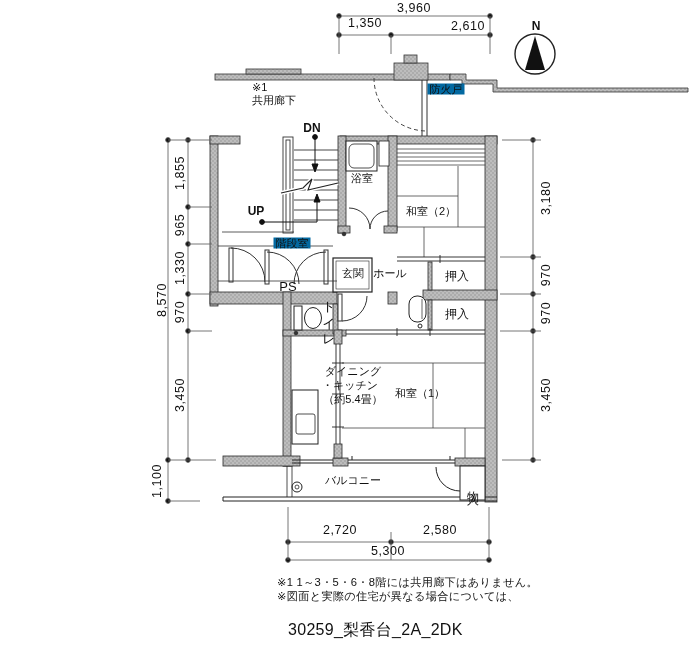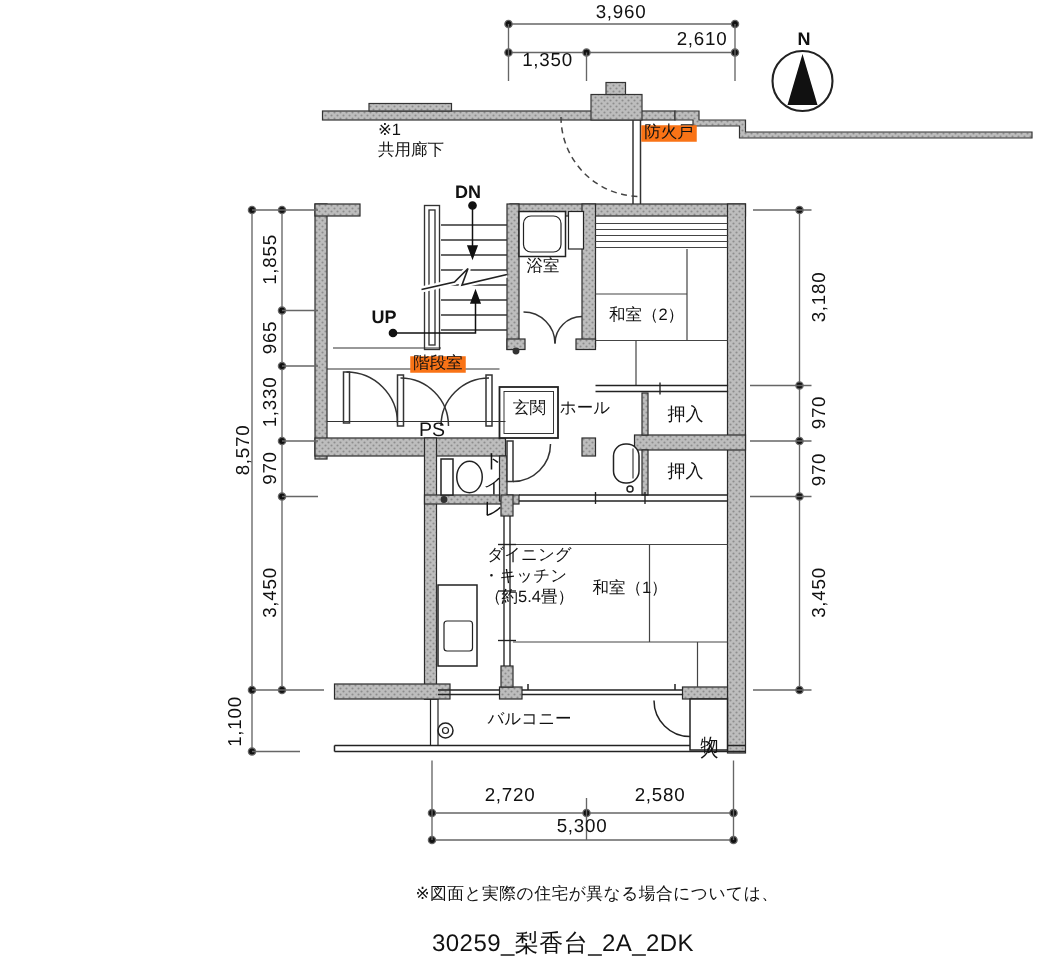--- a/index.html
+++ b/index.html
@@ -1,21 +1,21 @@
 <!DOCTYPE html>
 <html><head>
 <meta charset="utf-8">
 <style>
   html,body{margin:0;padding:0;background:#fff;}
   #plan{position:relative;width:700px;height:650px;background:#ffffff;overflow:hidden;
         font-family:"Liberation Sans","DejaVu Sans",sans-serif;}
   #plan svg{position:absolute;left:0;top:0;}
   .lbl{position:absolute;color:#111;white-space:nowrap;transform:translate(-50%,-50%);line-height:1;}
   .rm{font-size:11px;}
-  .rm.bgw{background:#f97316;padding:0 2px;}
+  .rm.bgw{background:#0369a1;padding:0 2px;}
   .dim{font-size:12.5px;letter-spacing:.5px;}
   .rot{transform:translate(-50%,-50%) rotate(-90deg);}
   .vert{writing-mode:vertical-rl;text-orientation:upright;letter-spacing:2px;line-height:1;}
   .la{transform:none;}
   .note{font-size:11.2px;color:#111;letter-spacing:.3px;}
   .small{font-size:13px;}
   .mid{font-size:12px;}
   .big{font-size:12px;font-weight:bold;}
 </style>
 </head>
@@ -255,21 +255,21 @@
     <line x1="288" y1="560" x2="489" y2="560"></line>
     <circle cx="288" cy="560" r="2.4"></circle>
         <circle cx="489" cy="560" r="2.4"></circle>
     <line x1="288" y1="507" x2="288" y2="560"></line>
         <line x1="391" y1="532" x2="391" y2="560"></line>
         <line x1="489" y1="507" x2="489" y2="560"></line>
   </g>
 </svg>
 
 <div class="lbl dim" style="left:414px;top:8px;">3,960</div>
-<div class="lbl dim" style="left:365px;top:40px;">1,350</div>
+<div class="lbl dim" style="left:365px;top:23px;">1,350</div>
 <div class="lbl dim" style="left:428px;top:26px;margin-left:40px;">2,610</div>
 
 <div class="lbl big" style="left:536px;top:26px;">N</div>
 
 <div class="lbl rm la" style="left:252px;top:82px;transform:none;">※1</div>
 <div class="lbl rm la" style="left:252px;top:95px;transform:none;">共用廊下</div>
 <div class="lbl rm bgw" style="left:446px;top:89px;">防火戸</div>
 
 <div class="lbl big" style="left:312px;top:128px;">DN</div>
 <div class="lbl big" style="left:256px;top:211px;">UP</div>
@@ -302,16 +302,17 @@
 
 <div class="lbl dim rot" style="left:546px;top:198px;">3,180</div>
 <div class="lbl dim rot" style="left:546px;top:275px;">970</div>
 <div class="lbl dim rot" style="left:546px;top:313px;">970</div>
 <div class="lbl dim rot" style="left:546px;top:395px;">3,450</div>
 
 <div class="lbl dim" style="left:340px;top:530px;">2,720</div>
 <div class="lbl dim" style="left:440px;top:530px;">2,580</div>
 <div class="lbl dim" style="left:388px;top:551px;">5,300</div>
 
+<div class="lbl note la" style="left:277px;top:577px;transform:none;">※1 1～3・5・6・8階には共用廊下はありません。</div>
 <div class="lbl note la" style="left:277px;top:591px;transform:none;">※図面と実際の住宅が異なる場合については、</div>
 <div class="lbl note la" style="left:288px;top:622px;transform:none;font-size:16px;">30259_梨香台_2A_2DK</div>
 
 </div>
 
 </body></html>

